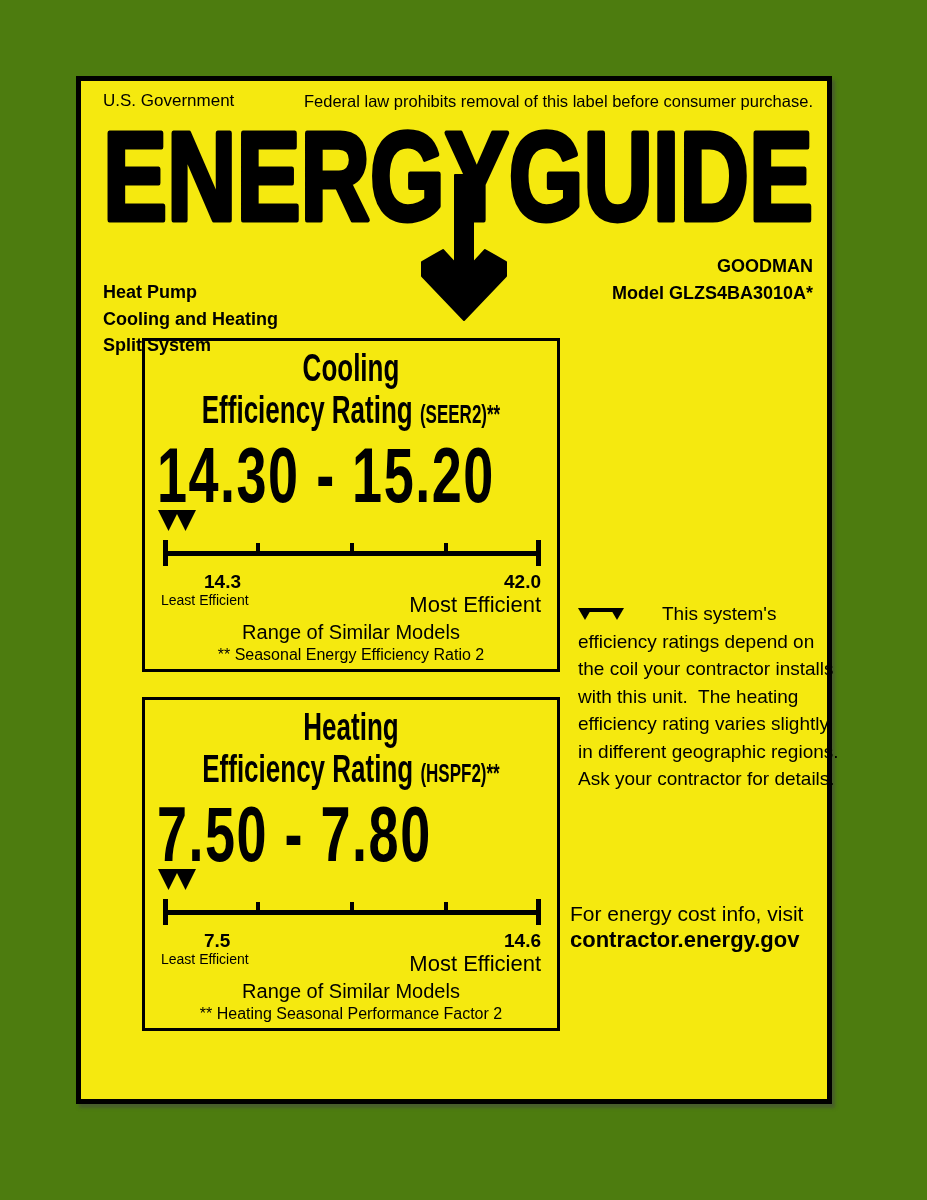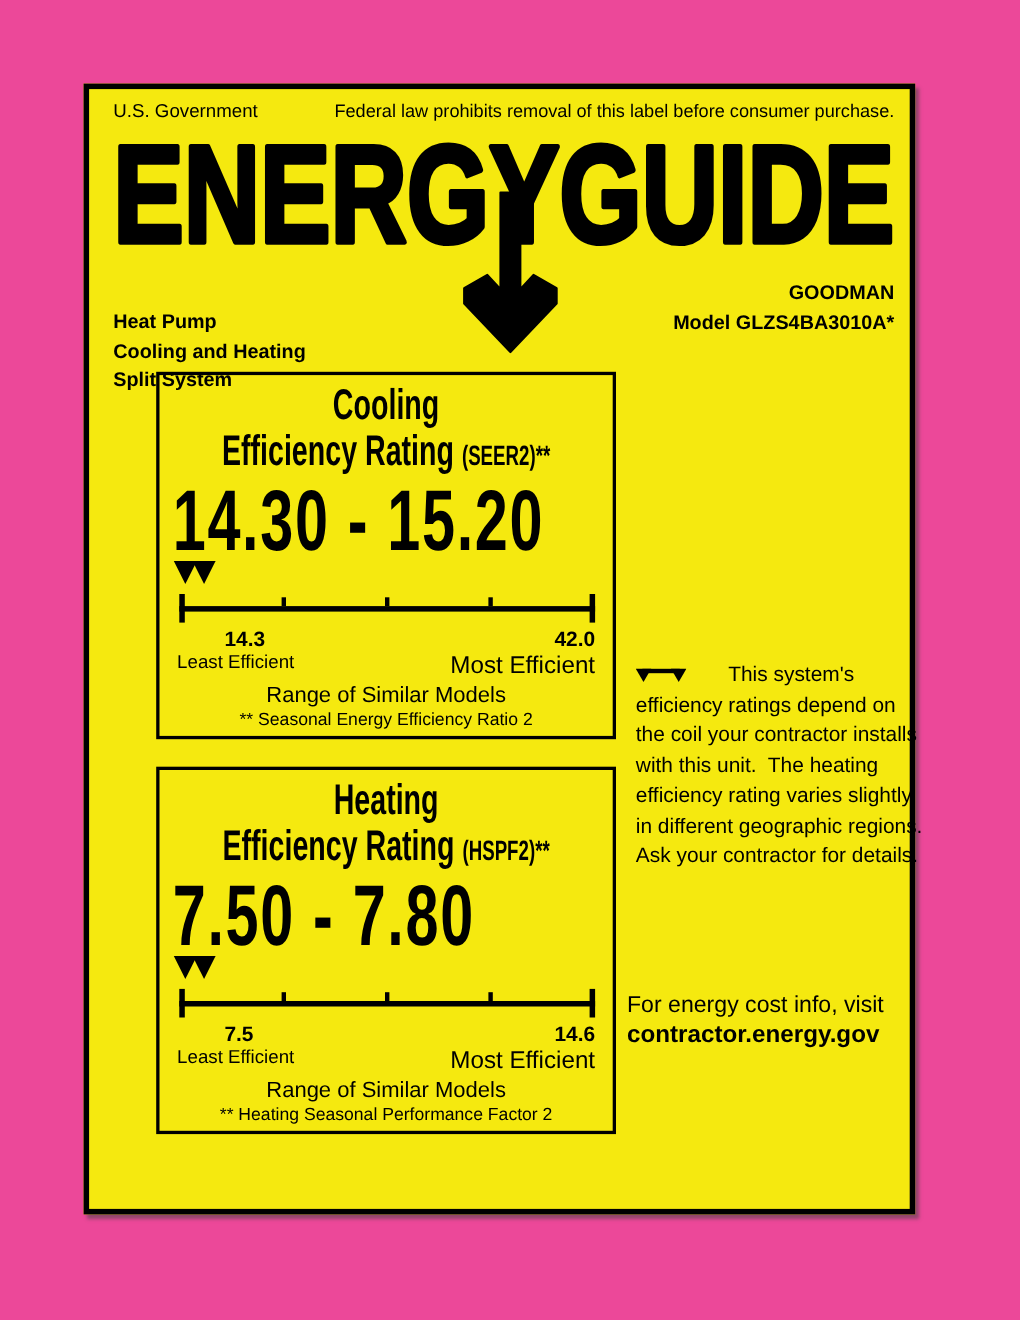--- a/index.html
+++ b/index.html
@@ -1,17 +1,17 @@
 <!DOCTYPE html>
 <html><head>
 <meta charset="utf-8">
 <style>
   * { margin:0; padding:0; box-sizing:border-box; }
   html,body { width:927px; height:1200px; background:#ffffff; font-family:"Liberation Sans","DejaVu Sans",sans-serif; color:#000; }
-  #stage { position:relative; width:927px; height:1200px; background:#ec4899; overflow:hidden; }
+  #stage { position:relative; width:927px; height:1200px; background:#4d7c0f; overflow:hidden; }
 
   .label { position:absolute; left:76px; top:76px; width:756px; height:1028px;
            background:#F5E90F; border:5px solid #000; box-shadow:3px 4px 3px rgba(70,70,70,.55); }
 
   .hdr-left  { position:absolute; left:22px; top:10px; font-size:17px; }
   .hdr-right { position:absolute; right:14px; top:11px; font-size:16.5px; }
 
   .logo-svg { position:absolute; left:21px; top:39px; }
 
   .product { position:absolute; left:22px; top:170px; font-size:18px; font-weight:bold; line-height:26.5px;margin-top:28px; }
@@ -25,21 +25,21 @@
               font-size:26px; font-weight:bold; transform:scaleY(1.5); transform-origin:center top; }
   .bx-rating { position:absolute; top:46px; left:0; width:100%; text-align:center;
                font-size:26px; font-weight:bold; transform:scaleY(1.5); transform-origin:center top; white-space:pre; }
   .bx-rating .code { font-size:17px; }
   .bx-value { position:absolute; top:88px; left:12px; font-size:54px; font-weight:bold; letter-spacing:1.5px;
               transform:scaleY(1.45); transform-origin:left top; white-space:pre; }
   .bx-marker { position:absolute; top:168px; left:12px; }
   .bx-scale  { position:absolute; top:196px; left:16px; }
   .bx-min      { position:absolute; top:230px; left:16px;  font-size:19px; font-weight:bold;margin-left:43px; }
   .bx-max      { position:absolute; top:230px; right:16px; font-size:19px; font-weight:bold; text-align:right; }
-  .bx-min-cap  { position:absolute; top:251px; left:16px;  font-size:17px; }
+  .bx-min-cap  { position:absolute; top:251px; left:16px;  font-size:14px; }
   .bx-max-cap  { position:absolute; top:251px; right:16px; font-size:22px; text-align:right;margin-left:40px; }
   .bx-footer   { position:absolute; top:280px; left:0; width:100%; text-align:center; font-size:20px; }
   .bx-footnote { position:absolute; top:305px; left:0; width:100%; text-align:center; font-size:16px; }
 
   .note { position:absolute; left:497px; top:519px; width:252px; font-size:19px; line-height:27.5px; }
   .note-line { white-space:pre; }
   .note-line.first { padding-left:84px; }
   .note-icon { position:absolute; left:0; top:7px; }
 
   .energy-info { position:absolute; left:489px; top:820px; font-size:21px; line-height:26px; }

